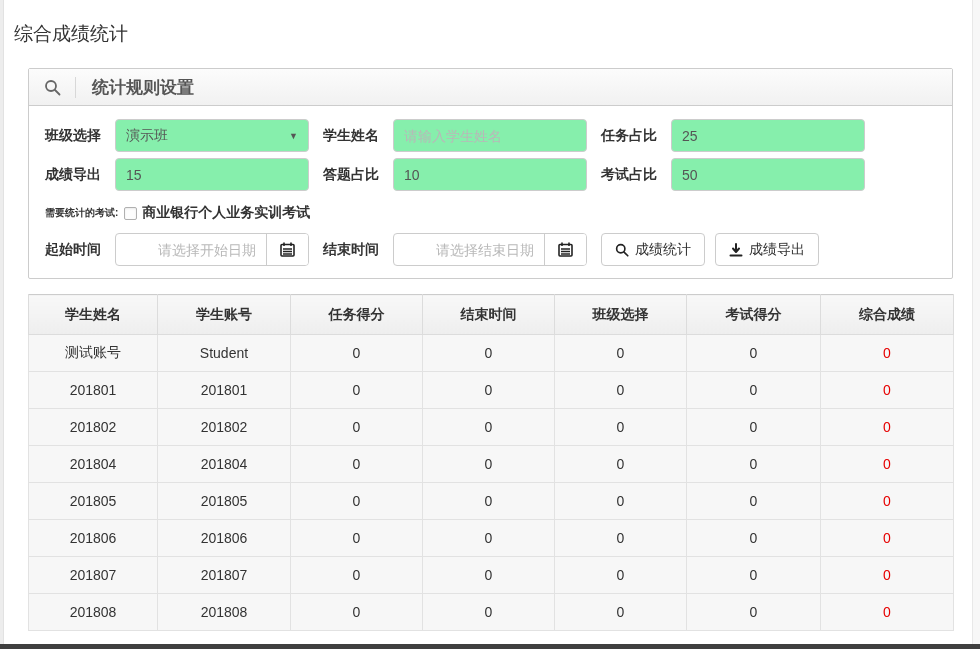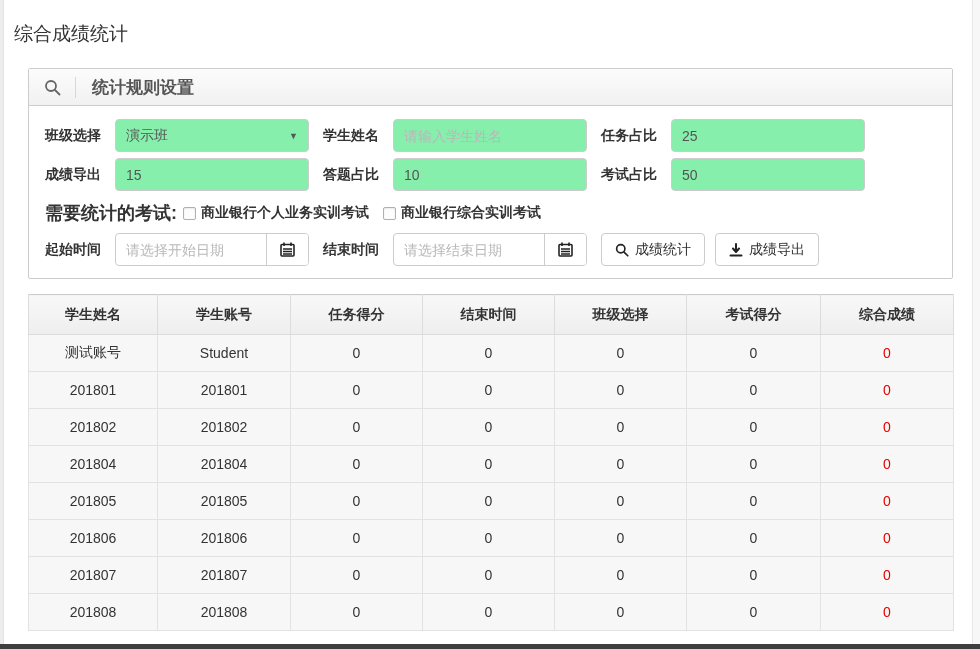--- a/index.html
+++ b/index.html
@@ -31,32 +31,32 @@
   .fgroup { display:flex; align-items:center; width:264px; margin-right:14px; }
   .flabel { width:70px; font-size:14px; font-weight:bold; color:#333; }
   .fcontrol { width:194px; height:33px; border:1px solid #ccc; border-radius:4px;
     background:#86efac; font-size:14px; color:#555; padding:0 10px; outline:none; }
   input.fcontrol::placeholder { color:#b8b8b8; }
 
   .fake-select { display:flex; align-items:center; justify-content:space-between; cursor:default; }
   .fake-select .caret { font-size:9px; color:#555; }
 
   .cbrow { display:flex; align-items:center; margin:13px 0 0 0; height:18px; }
-  .cblabel { font-size:18px; font-weight:bold; color:#333; margin-right:6px; }
+  .cblabel { font-size:10px; font-weight:bold; color:#333; margin-right:6px; }
   .cboption { display:flex; align-items:center; margin-right:14px; cursor:pointer; }
   .cbbox { width:13px; height:13px; border:1px solid #b0b0b0; border-radius:2px;
     background:#fdfdfd; margin-right:5px; box-shadow:inset 0 1px 2px rgba(0,0,0,.08); }
   .cbtext { font-size:14px; font-weight:bold; color:#333; }
 
   .daterow { display:flex; align-items:center; margin-top:11px; }
   .dgroup { display:flex; align-items:center; width:264px; margin-right:14px; }
   .input-group { display:flex; width:194px; height:33px; border:1px solid #ccc;
     border-radius:4px; background:#fff; overflow:hidden; }
   .input-group input { flex:1; min-width:0; border:none; outline:none; font-size:14px;
-    color:#555; padding:0 10px; background:transparent; }
+    color:#555; padding:0 10px; background:transparent;text-align:right; }
   .input-group input::placeholder { color:#b8b8b8; }
   .addon { width:42px; border-left:1px solid #ccc; display:flex; align-items:center;
     justify-content:center; background:#fff; cursor:pointer; color:#222; }
 
   .btn { height:33px; display:inline-flex; align-items:center; padding:0 13px;
     border:1px solid #ccc; border-radius:4px; background:#fff; font-size:14px;
     color:#333; cursor:pointer; margin-right:10px; }
   .btn svg { margin-right:6px; }
 
   
@@ -126,24 +126,20 @@
           <input class="fcontrol" value="50" style="">
         </div>
       </div>
 
       <div class="cbrow">
         <span class="cblabel">需要统计的考试:</span>
         <span id="cb-options" style="display:flex;align-items:center;">
             <label class="cboption">
               <span class="cbbox"></span>
               <span class="cbtext">商业银行个人业务实训考试</span>
-            </label>
-            <label class="cboption">
-              <span class="cbbox"></span>
-              <span class="cbtext">商业银行综合实训考试</span>
             </label>
           </span>
       </div>
 
       <div class="daterow">
         <div class="dgroup">
           <span class="flabel">起始时间</span>
           <div class="input-group">
             <input placeholder="请选择开始日期" style="">
             <span class="addon">

